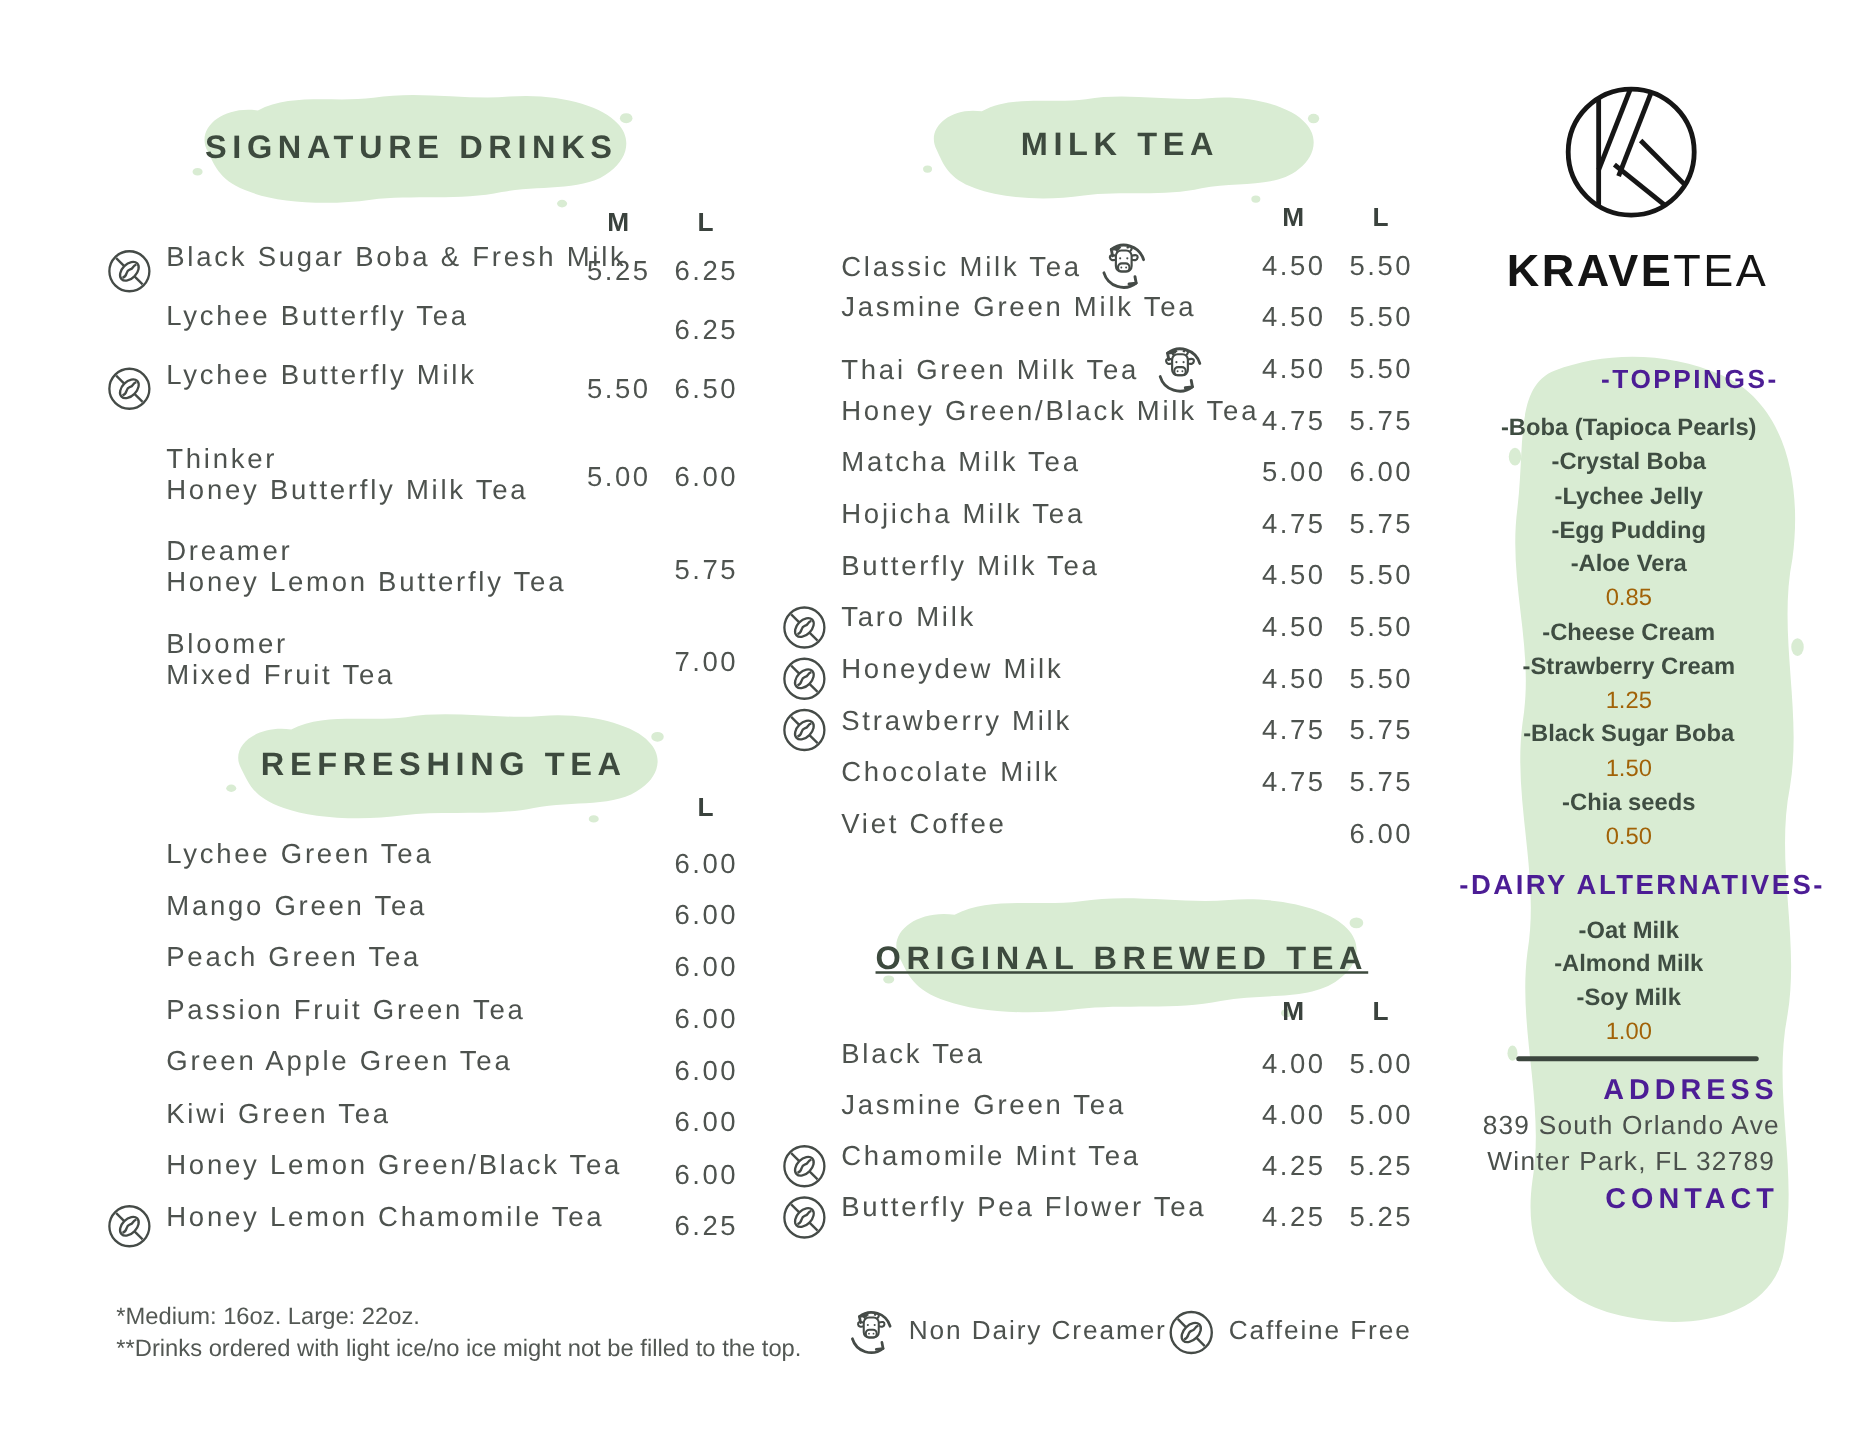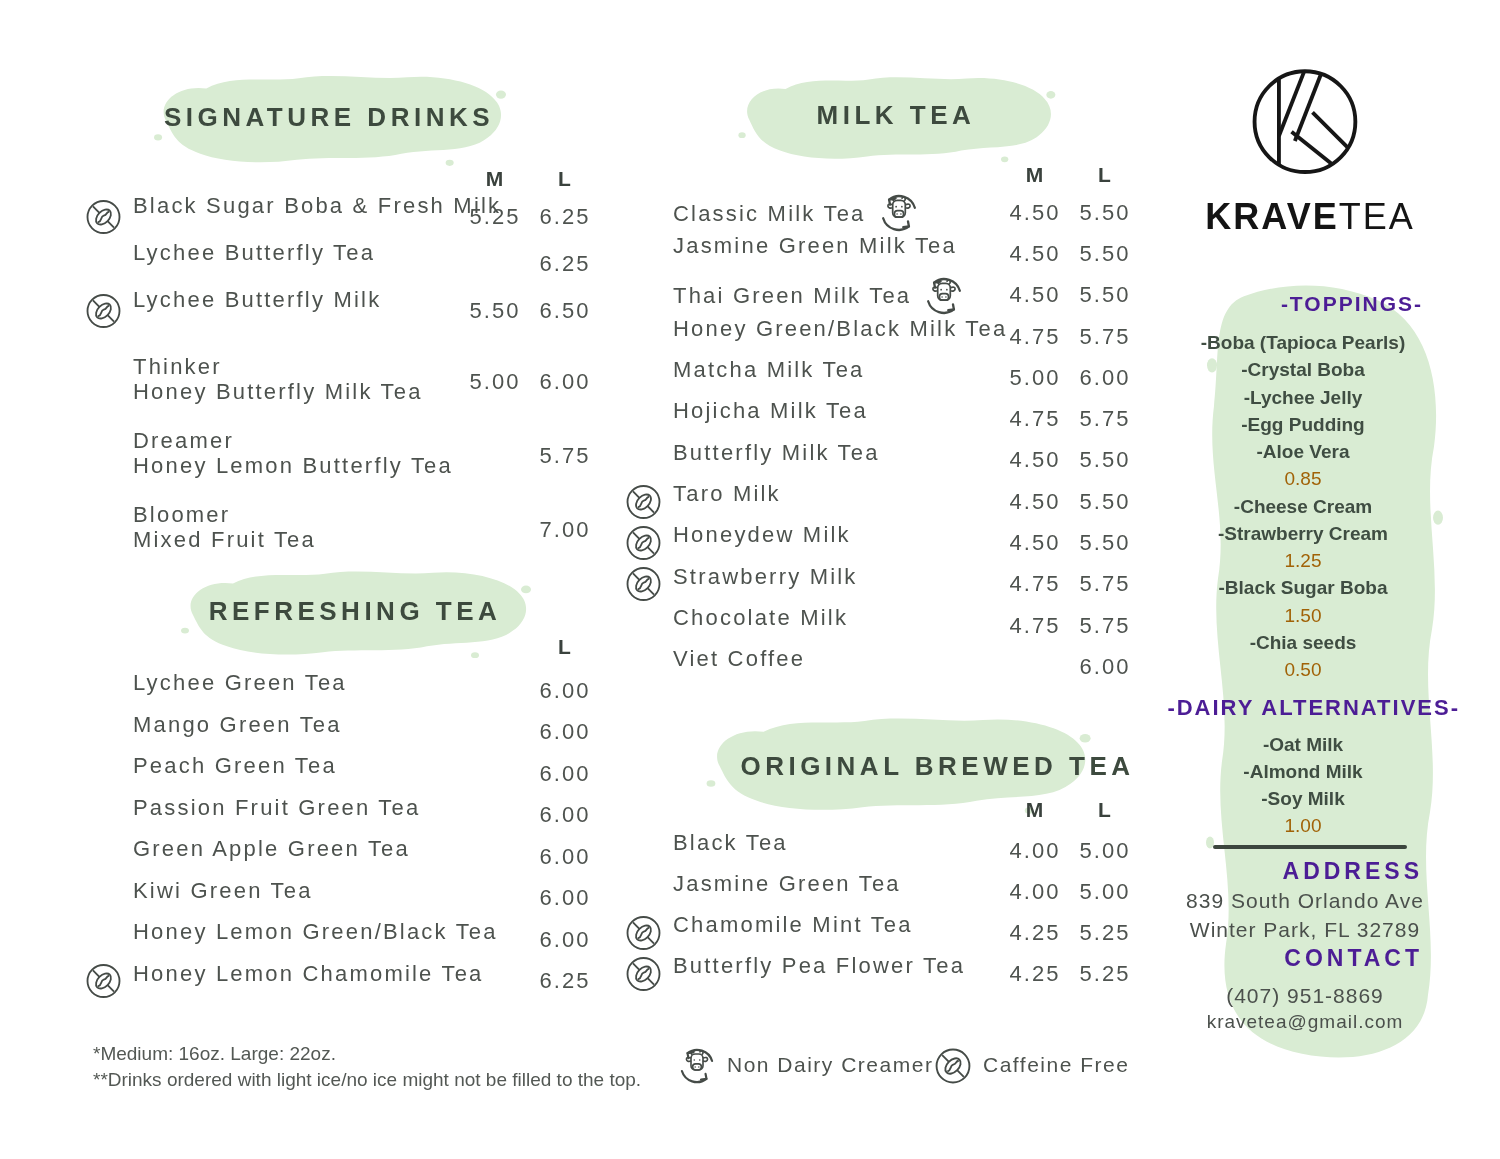--- a/index.html
+++ b/index.html
@@ -474,21 +474,21 @@
 
     <span class="price l">6.00</span>
   </div>
     </div>
 
   <div class="splash" style="left:700px;top:706px;width:395px;height:112px;">
     <svg viewBox="0 0 360 104" preserveAspectRatio="none">
         <use href="#sym-splash-h"></use>
       </svg>
   </div>
-  <div class="sec-title" style="left:740px;top:751px;width:395px;">ORIGINAL BREWED TEA</div>
+  <div class="sec-title" style="left:700px;top:751px;width:395px;text-decoration:underline;">ORIGINAL BREWED TEA</div>
   <span class="colhead" style="left:999px;top:798px;">M</span>
   <span class="colhead" style="left:1069px;top:798px;">L</span>
   <div class="mlist list-brew" style="left:625px;top:830px;">
       <div class="row">
 
     <div class="name-block">
       <div class="nm">
         <span>Black Tea</span>
 
       </div>
@@ -579,24 +579,20 @@
 
   <div class="divider"></div>
 
   <div class="side-title" style="left:1183px;top:858px;width:240px;font-size:23px;letter-spacing:4px;">ADDRESS</div>
   <div class="side-list addr" style="left:1160px;top:886px;width:290px;">
       <div class="line">839 South Orlando Ave</div>
       <div class="line">Winter Park, FL 32789</div>
     </div>
 
   <div class="side-title" style="left:1183px;top:945px;width:240px;font-size:23px;letter-spacing:4px;">CONTACT</div>
-  <div class="side-list contact" style="left:1160px;top:983px;width:290px;">
-      <div class="line">(407) 951-8869</div>
-      <div class="line">kravetea@gmail.com</div>
-    </div>
 
   <div class="note" style="top:1042px;">*Medium: 16oz. Large: 22oz.</div>
   <div class="note" style="top:1068px;">**Drinks ordered with light ice/no ice might not be filled to the top.</div>
 
   <svg class="legend-icon" style="left:677px;top:1046px;width:40px;height:40px;" viewBox="0 0 44 44">
       <use href="#sym-cow"></use>
     </svg>
   <div class="legend-label" style="left:727px;top:1053px;">Non Dairy Creamer</div>
 
   <svg class="legend-icon" style="left:934px;top:1047px;width:38px;height:38px;" viewBox="0 0 40 40">

